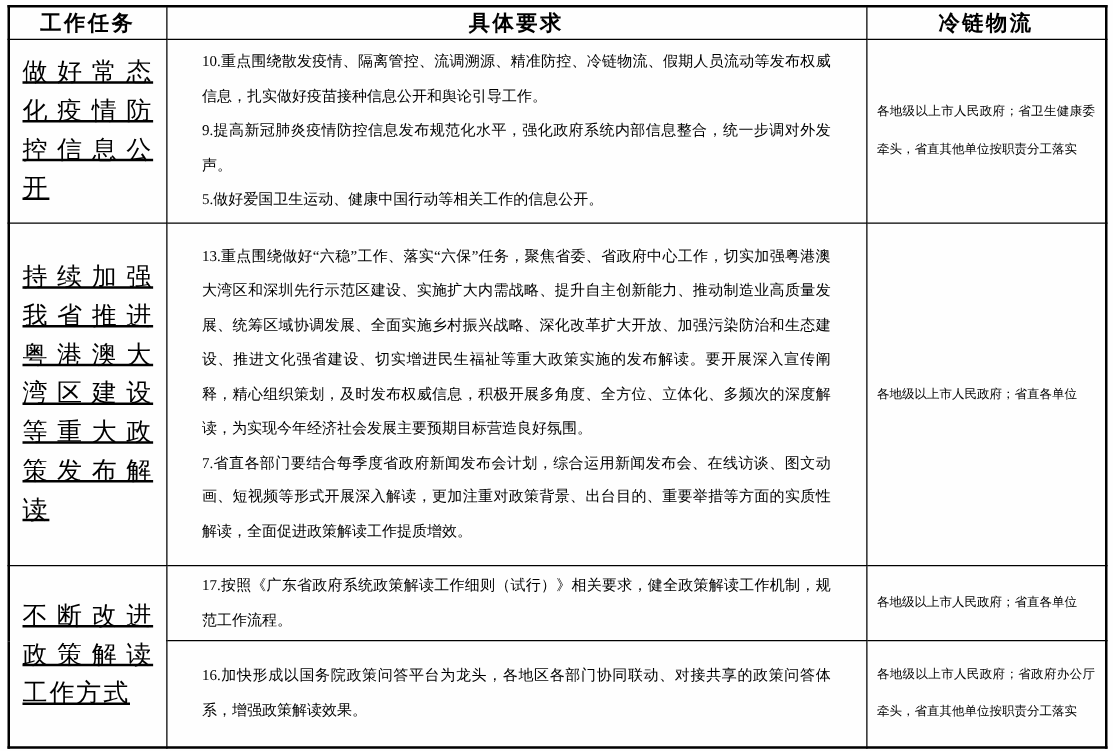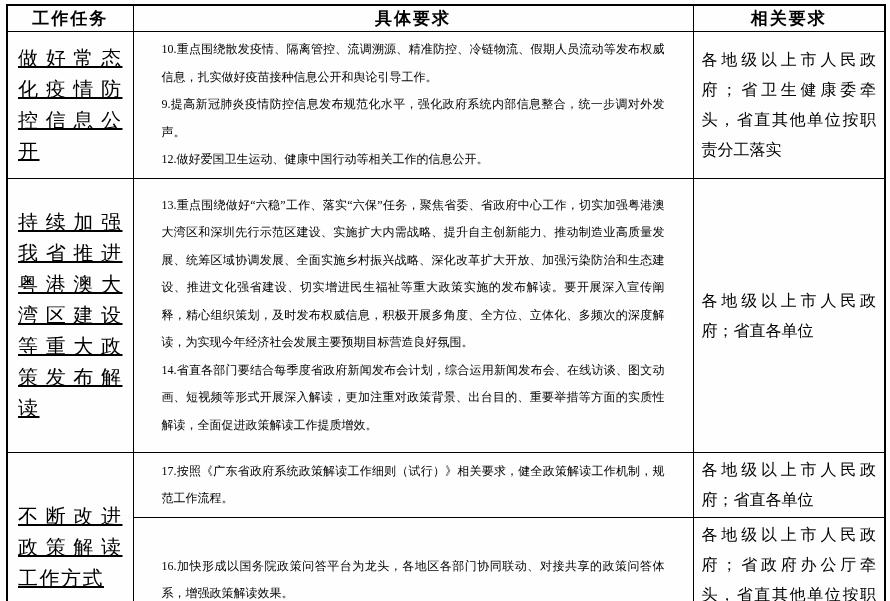--- a/index.html
+++ b/index.html
@@ -60,58 +60,58 @@
     padding: 2px 28px;
     font-size: 12px;
     line-height: 27.5px;
     text-align: justify;
     text-justify: inter-character;
   }
   td.req-cell p { margin: 0; }
   td.unit-cell {
     vertical-align: middle;
     padding: 2px 8px;
-    font-size: 16px;
+    font-size: 10px;
     line-height: 30px;
     text-align: justify;
     text-justify: inter-character;
   }
 </style>
 </head>
 <body>
 
 <div class="page">
   <table class="doc-table">
     <colgroup>
       <col class="col-task">
       <col class="col-req">
       <col class="col-unit">
     </colgroup>
     <thead>
       <tr class="header-row">
         <th>工作任务</th>
         <th>具体要求</th>
-        <th>相关要求</th>
+        <th>冷链物流</th>
       </tr>
     </thead>
     <tbody>
       <tr class="row-1">
         <td class="task-cell">做好常态化疫情防控信息公开</td>
         <td class="req-cell">
           <p>10.重点围绕散发疫情、隔离管控、流调溯源、精准防控、冷链物流、假期人员流动等发布权威信息，扎实做好疫苗接种信息公开和舆论引导工作。</p>
           <p>9.提高新冠肺炎疫情防控信息发布规范化水平，强化政府系统内部信息整合，统一步调对外发声。</p>
-          <p>12.做好爱国卫生运动、健康中国行动等相关工作的信息公开。</p>
+          <p>5.做好爱国卫生运动、健康中国行动等相关工作的信息公开。</p>
         </td>
         <td class="unit-cell">各地级以上市人民政府；省卫生健康委牵头，省直其他单位按职责分工落实</td>
       </tr>
       <tr class="row-2">
         <td class="task-cell">持续加强我省推进粤港澳大湾区建设等重大政策发布解读</td>
         <td class="req-cell">
           <p>13.重点围绕做好“六稳”工作、落实“六保”任务，聚焦省委、省政府中心工作，切实加强粤港澳大湾区和深圳先行示范区建设、实施扩大内需战略、提升自主创新能力、推动制造业高质量发展、统筹区域协调发展、全面实施乡村振兴战略、深化改革扩大开放、加强污染防治和生态建设、推进文化强省建设、切实增进民生福祉等重大政策实施的发布解读。要开展深入宣传阐释，精心组织策划，及时发布权威信息，积极开展多角度、全方位、立体化、多频次的深度解读，为实现今年经济社会发展主要预期目标营造良好氛围。</p>
-          <p>14.省直各部门要结合每季度省政府新闻发布会计划，综合运用新闻发布会、在线访谈、图文动画、短视频等形式开展深入解读，更加注重对政策背景、出台目的、重要举措等方面的实质性解读，全面促进政策解读工作提质增效。</p>
+          <p>7.省直各部门要结合每季度省政府新闻发布会计划，综合运用新闻发布会、在线访谈、图文动画、短视频等形式开展深入解读，更加注重对政策背景、出台目的、重要举措等方面的实质性解读，全面促进政策解读工作提质增效。</p>
         </td>
         <td class="unit-cell">各地级以上市人民政府；省直各单位</td>
       </tr>
       <tr class="row-3a">
         <td class="task-cell" rowspan="2">不断改进政策解读工作方式</td>
         <td class="req-cell">
           <p>17.按照《广东省政府系统政策解读工作细则（试行）》相关要求，健全政策解读工作机制，规范工作流程。</p>
         </td>
         <td class="unit-cell">各地级以上市人民政府；省直各单位</td>
       </tr>

